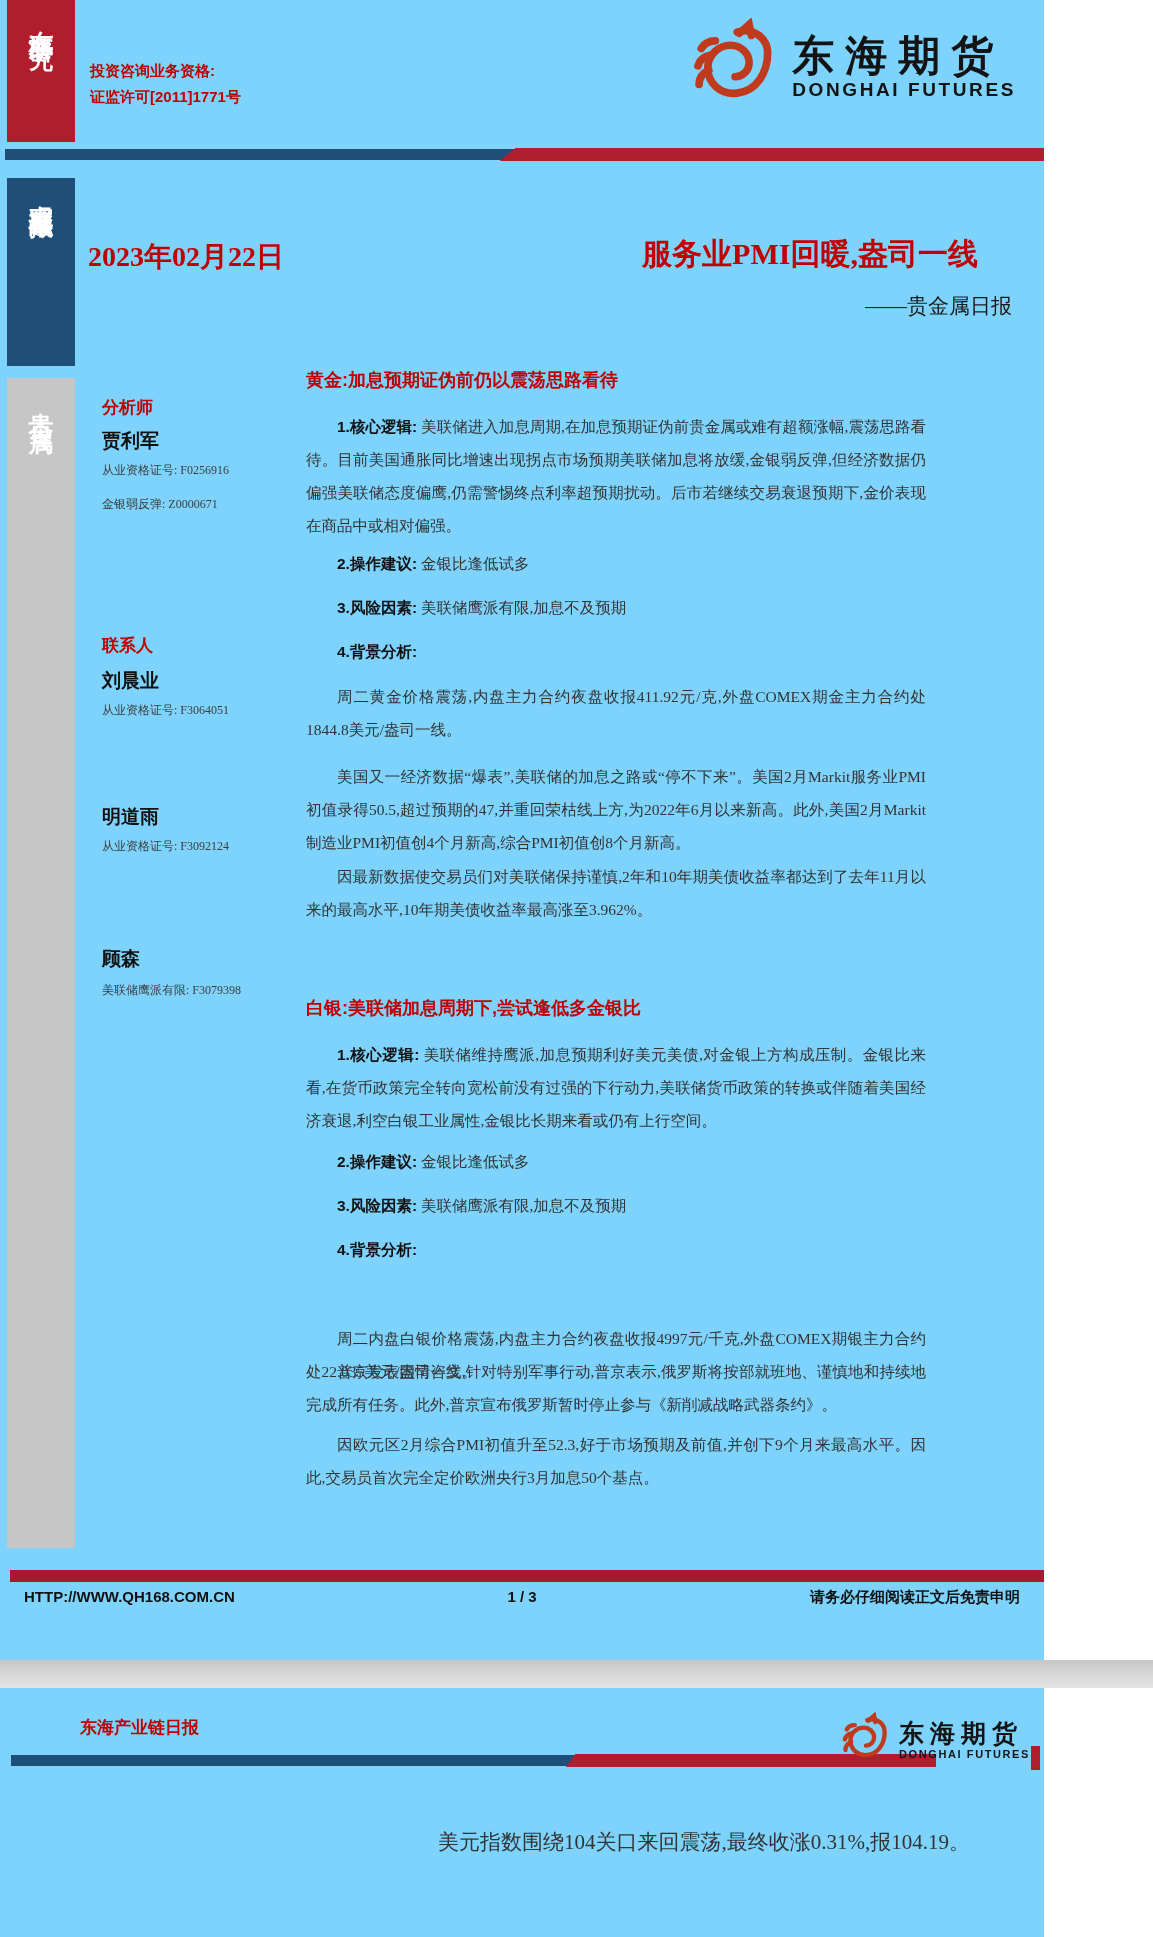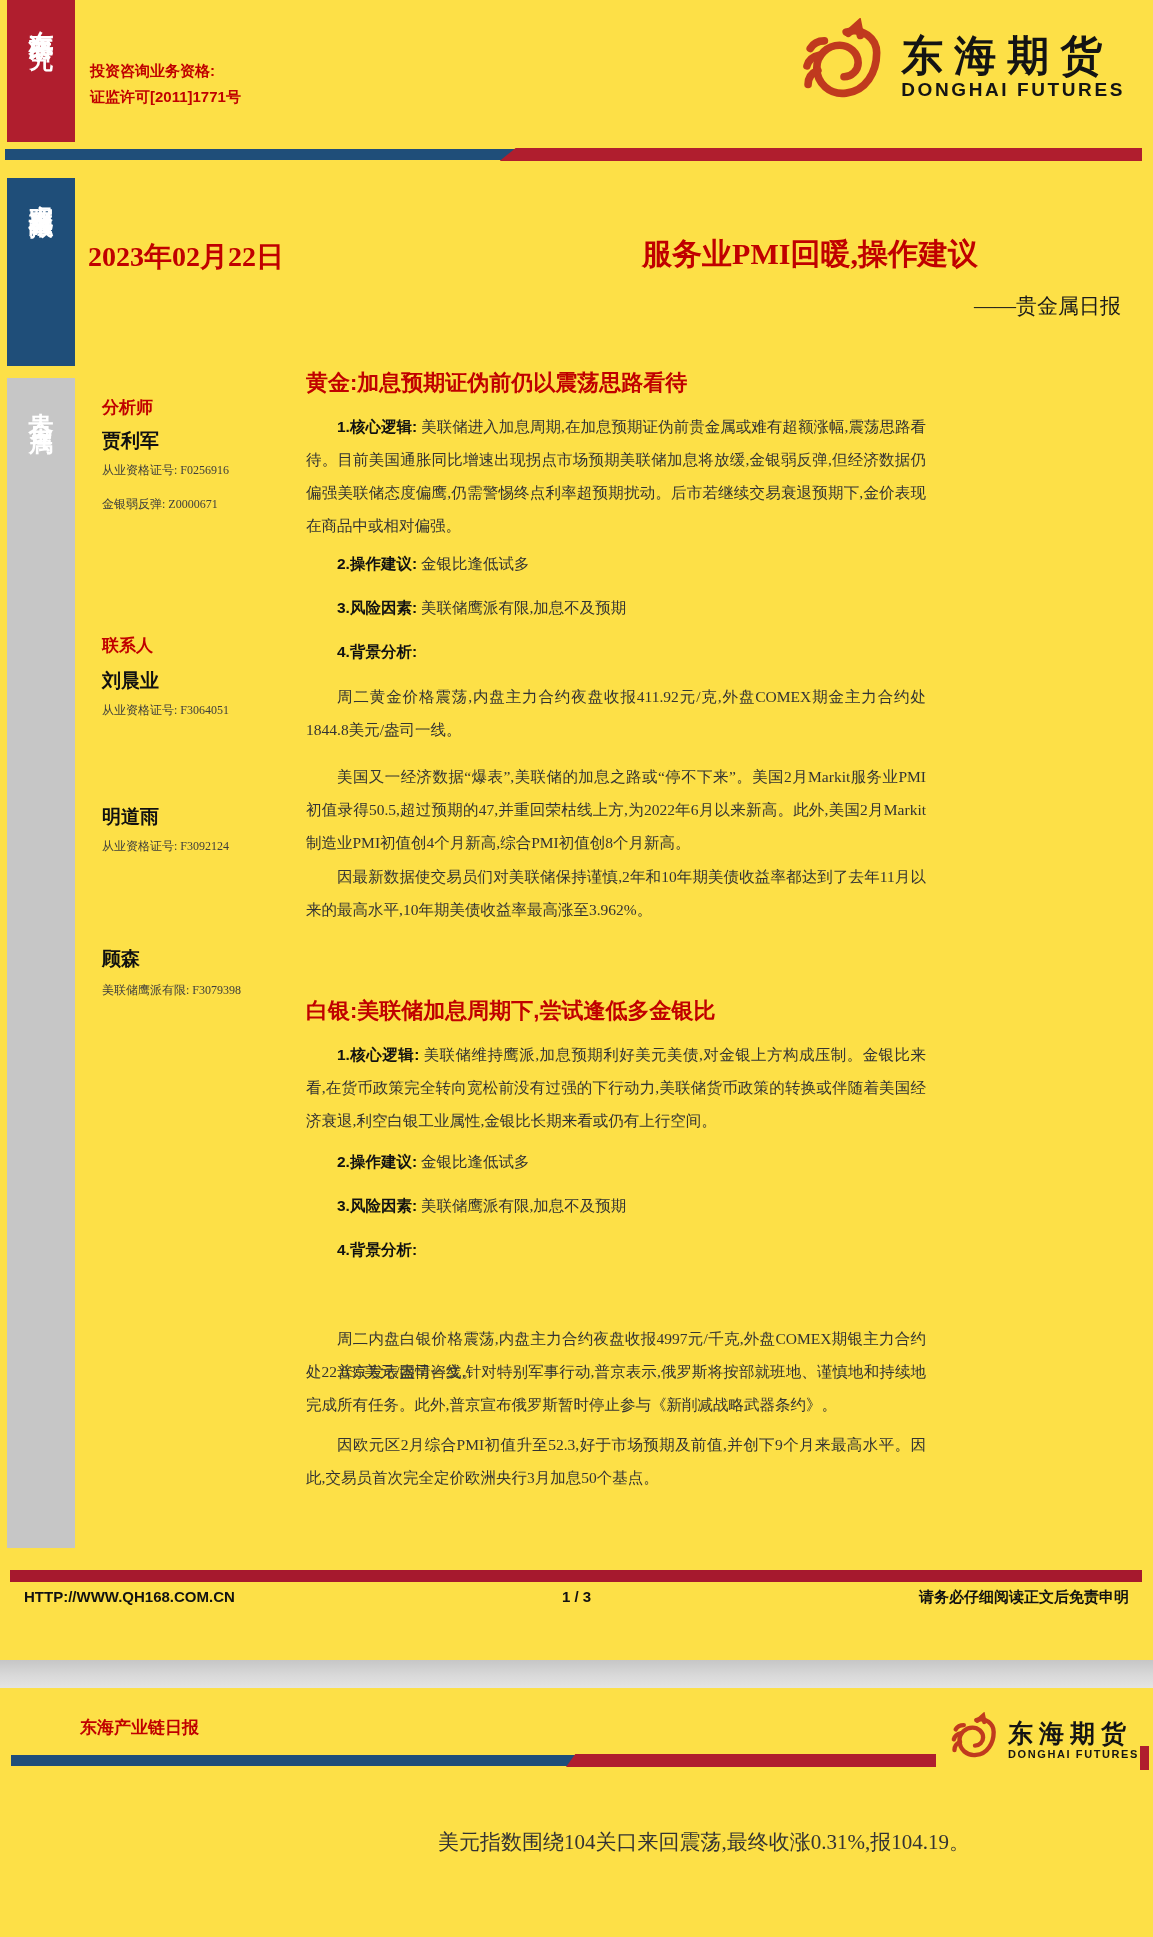--- a/index.html
+++ b/index.html
@@ -1,17 +1,17 @@
 <!DOCTYPE html>
 <html><head>
 <meta charset="utf-8">
 <style>
   html,body { margin:0; padding:0; background:#fff; }
   body { width:1153px; font-family:"Liberation Serif","DejaVu Serif",serif; color:#333; }
-  .page { position:relative; width:1153px; background:#fde047; overflow:hidden; }
+  .page { position:relative; width:1044px; background:#7dd3fc; overflow:hidden; }
   .page1 { height:1660px; }
   .sep { height:28px; background:linear-gradient(180deg,#c6c6c6 0%,#d9d9d9 55%,#e4e4e4 100%); }
   .page2 { height:249px; }
   .vert { writing-mode:vertical-rl; text-orientation:upright; }
 
   
   .brand-box { position:absolute; left:7px; top:0; width:68px; height:142px; background:#b01e2e;
     color:#fff; display:flex; align-items:flex-start; justify-content:center; padding-top:10px; box-sizing:border-box;
     font-weight:bold; font-size:25px; letter-spacing:5px; font-family:"Liberation Serif",serif; }
   .qualification { position:absolute; left:90px; top:58px; color:#c00000; font-weight:bold; font-size:15px;
@@ -44,21 +44,21 @@
   
   .left-col { position:absolute; left:90px; top:396px; width:220px; }
   .left-col > div { position:absolute; left:12px; white-space:nowrap; }
   .role { color:#c00000; font-weight:bold; font-size:17px; font-family:"Liberation Sans",sans-serif; }
   .pname { color:#111; font-weight:bold; font-size:19px; font-family:"Liberation Sans",sans-serif; }
   .cert { color:#3d3d3d; font-size:12px; }
 
   
   .main-col { position:absolute; left:306px; top:362px; width:620px; }
   .main-col > div { position:absolute; left:0; }
-  .sec-head { font-size:22px; font-weight:bold; color:#c00000; font-family:"Liberation Sans",sans-serif; white-space:nowrap; }
+  .sec-head { font-size:18px; font-weight:bold; color:#c00000; font-family:"Liberation Sans",sans-serif; white-space:nowrap; }
   .para { width:620px; font-size:15.5px; line-height:33px; color:#333; text-indent:2em; text-align:justify; }
   .para b { color:#111; font-family:"Liberation Sans",sans-serif; }
 
   
   .footer-bar { position:absolute; left:10px; top:1570px; width:1132px; height:12px; background:#a6192e; }
   .footer-row { position:absolute; left:24px; right:24px; top:1588px; display:flex; 
     font-family:"Liberation Sans",sans-serif; font-weight:bold; font-size:15px; color:#111; }
   .footer-row .f { flex:1; }
   .footer-row .c { text-align:center; }
   .footer-row .rgt { text-align:right; }
@@ -112,21 +112,21 @@
   </div>
 
   <div class="sidebar-blue">
     <span class="vert">宏观金融日报</span>
   </div>
   <div class="sidebar-gray">
     <span class="vert">贵金属</span>
   </div>
 
   <div class="date">2023年02月22日</div>
-  <div class="doc-title">服务业PMI回暖,操作建议</div>
+  <div class="doc-title">服务业PMI回暖,盎司一线</div>
   <div class="doc-subtitle">——贵金属日报</div>
 
   <div class="left-col">
     <div class="role" style="top:0">分析师</div>
     <div class="pname" style="top:32px">贾利军</div>
     <div class="cert" style="top:66px">从业资格证号: F0256916</div>
     <div class="cert" style="top:100px">金银弱反弹: Z0000671</div>
 
     <div class="role" style="top:238px">联系人</div>
     <div class="pname" style="top:272px">刘晨业</div>

